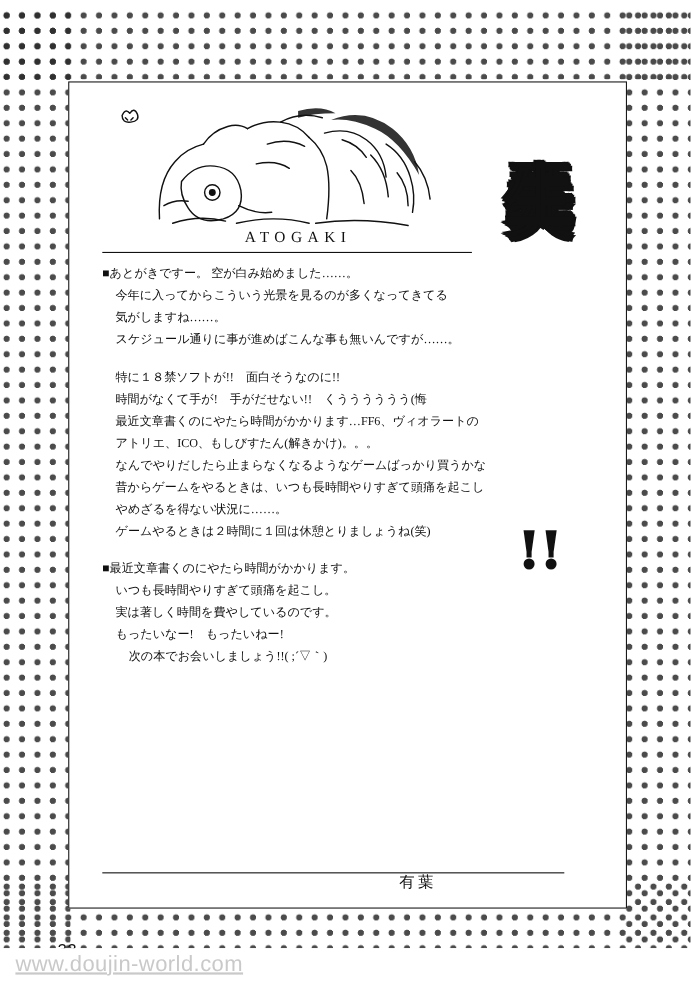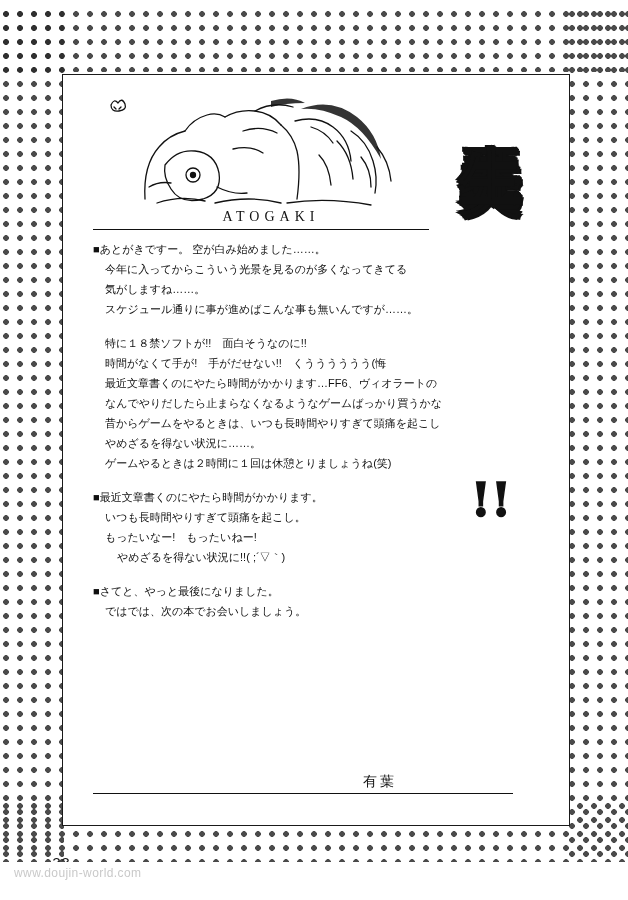--- a/index.html
+++ b/index.html
@@ -120,36 +120,36 @@
   }
   #rule-top    { top: 154px; }
   #rule-bottom { top: 718px; left: 30px; width: 420px; }
 
   
   #body-text {
     position: absolute;
     left: 30px;
     top: 164px;
     width: 392px;
-    font-family: Liberation Sans, sans-serif;
+    font-family: Liberation Serif, serif;
     font-size: 11px;
     line-height: 20px;
     color: #101010;
   }
   #body-text p { margin: 0; }
   #body-text .para { margin-bottom: 14px; }
   #body-text .lead { text-indent: 0; }
   #body-text .ind { padding-left: 12px; }
   #body-text .ind2 { padding-left: 24px; }
 
   
   #signature {
     position: absolute;
     left: 300px;
-    top: 698px;
+    top: 718px;
     font-family: Liberation Sans, sans-serif;
     font-size: 14px;
     letter-spacing: 3px;
     color: #111;
   }
 
   
   #folio {
     position: absolute;
     left: 52px;
@@ -158,23 +158,24 @@
     font-size: 15px;
     color: #111;
   }
 
   
   #watermark {
     position: absolute;
     left: 14px;
     top: 866px;
     font-family: "Liberation Sans", sans-serif;
-    font-size: 12px;
+    font-size: 20px;
     color: #c9c9c9;
     letter-spacing: .4px;
+    text-decoration: underline;
   }
 </style>
 </head>
 <body>
 
 <div id="page">
 
   <div class="dotframe" id="dot-top"></div>
   <div class="dotframe" id="dot-bottom"></div>
   <div class="dotframe" id="dot-left"></div>
@@ -233,34 +234,32 @@
         <div class="para">
           <p class="lead">■あとがきですー。 空が白み始めました……。</p>
           <p class="ind">今年に入ってからこういう光景を見るのが多くなってきてる</p>
           <p class="ind">気がしますね……。</p>
           <p class="ind">スケジュール通りに事が進めばこんな事も無いんですが……。</p>
         </div>
         <div class="para">
           <p class="ind">特に１８禁ソフトが!!　面白そうなのに!!</p>
           <p class="ind">時間がなくて手が!　手がだせない!!　くうううううう(悔</p>
           <p class="ind">最近文章書くのにやたら時間がかかります…FF6、ヴィオラートの</p>
+          <p class="ind">アトリエ、ICO、もしびすたん(解きかけ)。。。</p>
           <p class="ind">なんでやりだしたら止まらなくなるようなゲームばっかり買うかな</p>
           <p class="ind">昔からゲームをやるときは、いつも長時間やりすぎて頭痛を起こし</p>
           <p class="ind">やめざるを得ない状況に……。</p>
           <p class="ind">ゲームやるときは２時間に１回は休憩とりましょうね(笑)</p>
         </div>
         <div class="para">
           <p class="lead">■最近文章書くのにやたら時間がかかります。</p>
           <p class="ind">いつも長時間やりすぎて頭痛を起こし。</p>
+          <p class="ind">実は著しく時間を費やしているのです。</p>
           <p class="ind">もったいなー!　もったいねー!</p>
-          <p class="ind2">やめざるを得ない状況に!!( ;´▽｀)</p>
-        </div>
-        <div class="para">
-          <p class="lead">■さてと、やっと最後になりました。</p>
-          <p class="ind">ではでは、次の本でお会いしましょう。</p>
+          <p class="ind2">次の本でお会いしましょう!!( ;´▽｀)</p>
         </div>
       </div>
 
     <div class="hrule" id="rule-bottom"></div>
     <div id="signature">有葉</div>
   </div>
 
   <div id="folio">33</div>
 </div>
 

